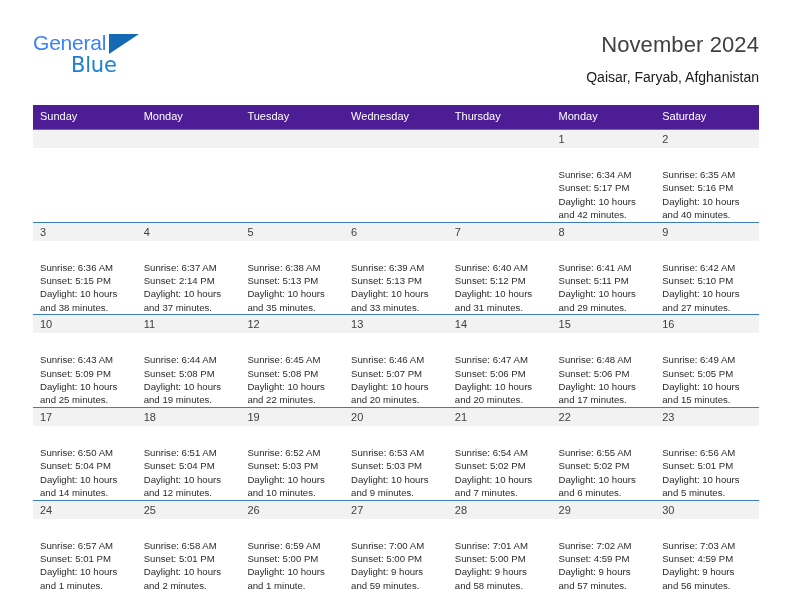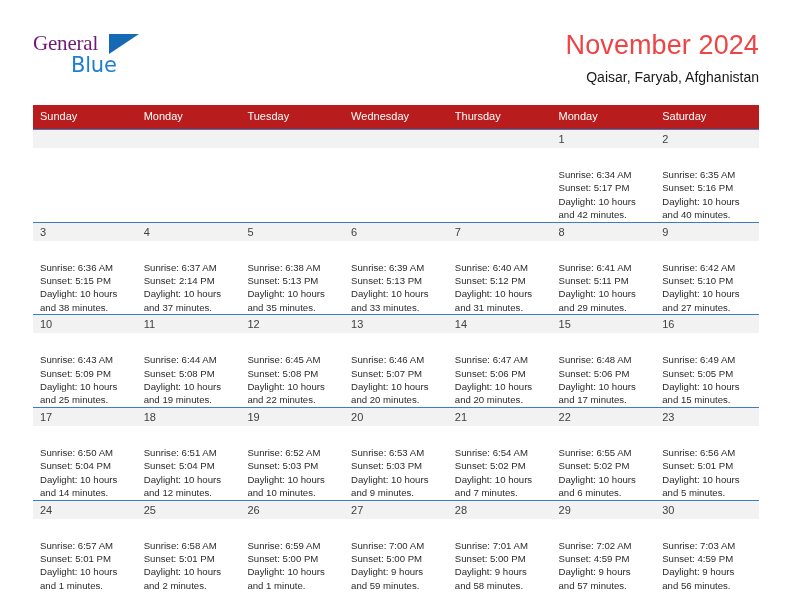--- a/index.html
+++ b/index.html
@@ -30,24 +30,24 @@
   }
   .logo {
     position: relative;
     width: 115px;
     height: 56px;
     padding-top: 4px;
     user-select: none;
   }
   .logo-general {
     font-size: 21px;
-    color: #701a75;
+    color: #3b82f6;
     letter-spacing: -0.2px;
     line-height: 22px;
-    font-family: Liberation Serif, serif;
+    font-family: Liberation Sans, sans-serif;
     font-weight: 400;
   }
   .logo-blue {
     font-size: 21px;
     color: #1c7fd0;
     letter-spacing: -0.2px;
     line-height: 22px;
     margin-left: 38px;
     display: block;
     font-family: "DejaVu Sans", sans-serif;
@@ -60,23 +60,23 @@
     width: 0; height: 0;
     border-left: 30px solid #1669b3;
     border-bottom: 20px solid transparent;
   }
 
   .titles {
     text-align: right;
     padding-top: 0px;
   }
   .cal-title {
-    font-size: 27px;
+    font-size: 22px;
     font-weight: 400;
-    color: #ef4444;
+    color: #404040;
     line-height: 34px;
     letter-spacing: 0.1px;
     white-space: nowrap;
   }
   .cal-subtitle {
     font-size: 14px;
     font-weight: 400;
     color: #1a1a1a;
     line-height: 22px;
     margin-top: 4px;
@@ -86,21 +86,21 @@
   
   .calendar {
     position: absolute;
     left: 33px;
     top: 105px;
     width: 726px;
     border-collapse: collapse;
     table-layout: fixed;
   }
   .calendar th {
-    background: #b91c1c;
+    background: #4c1d95;
     color: #ffffff;
     font-size: 11px;
     font-weight: 400;
     text-align: left;
     padding: 5px 0 6px 7px;
     height: 21px;
     line-height: 13px;
   }
   .calendar td {
     width: 103.71px;

